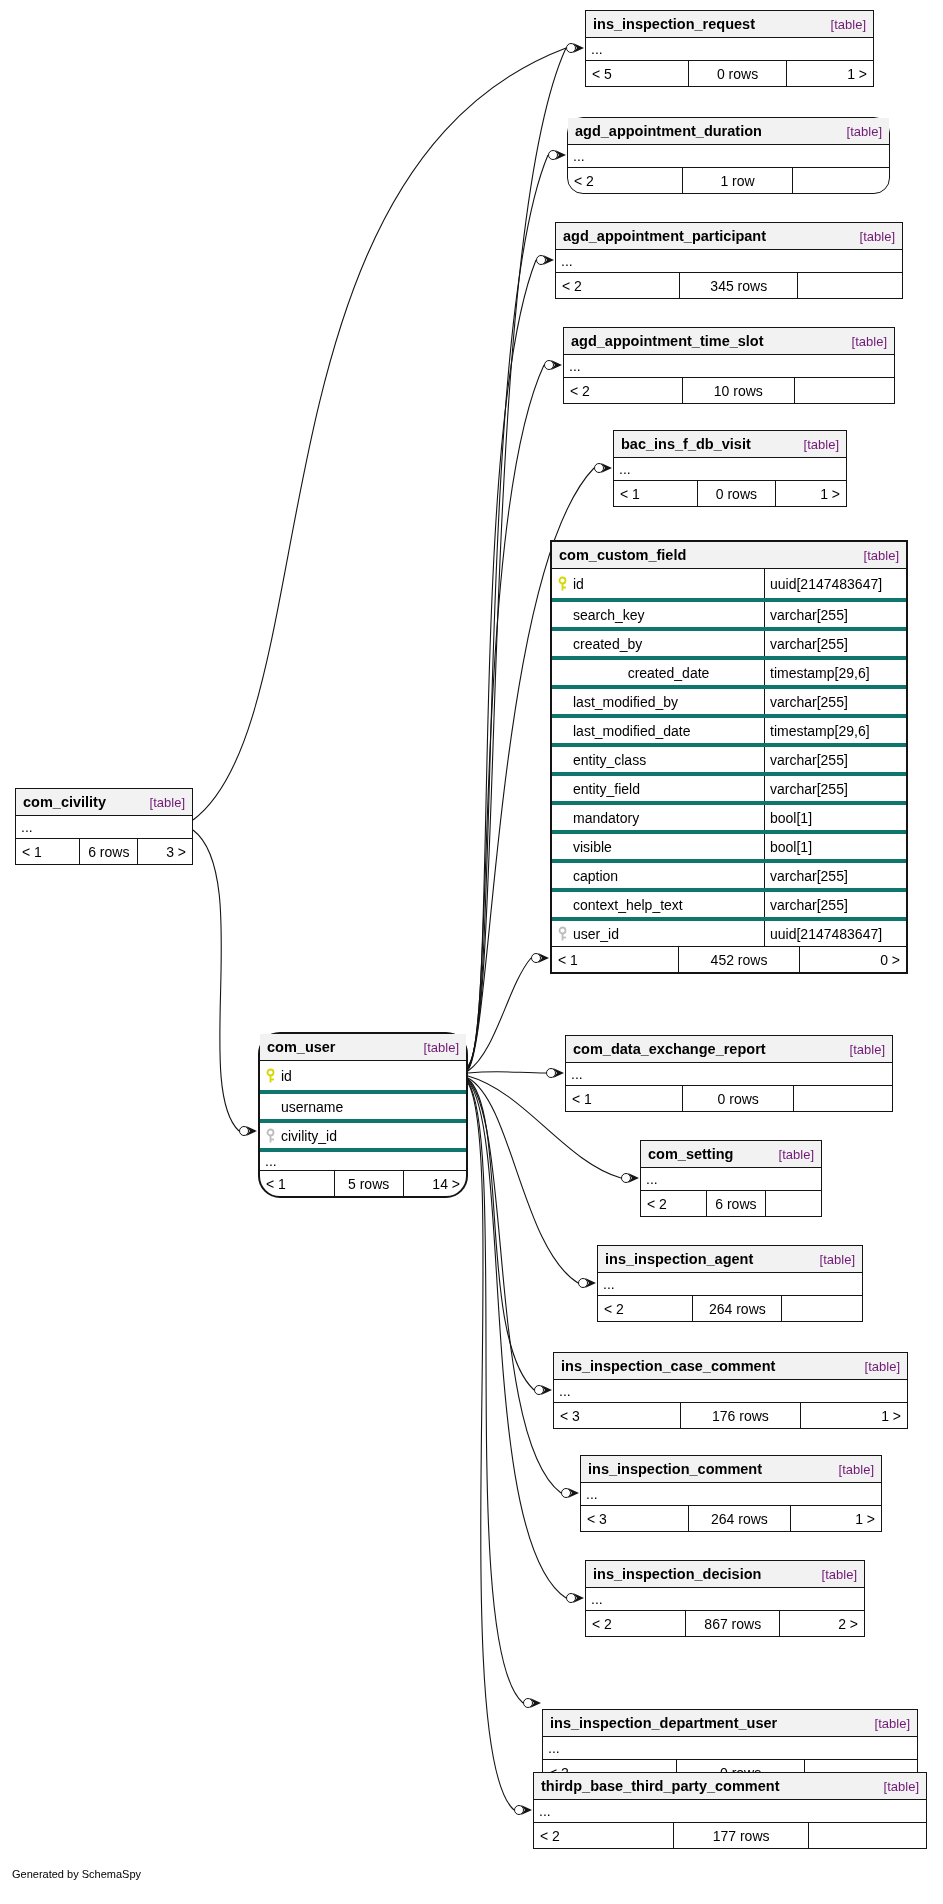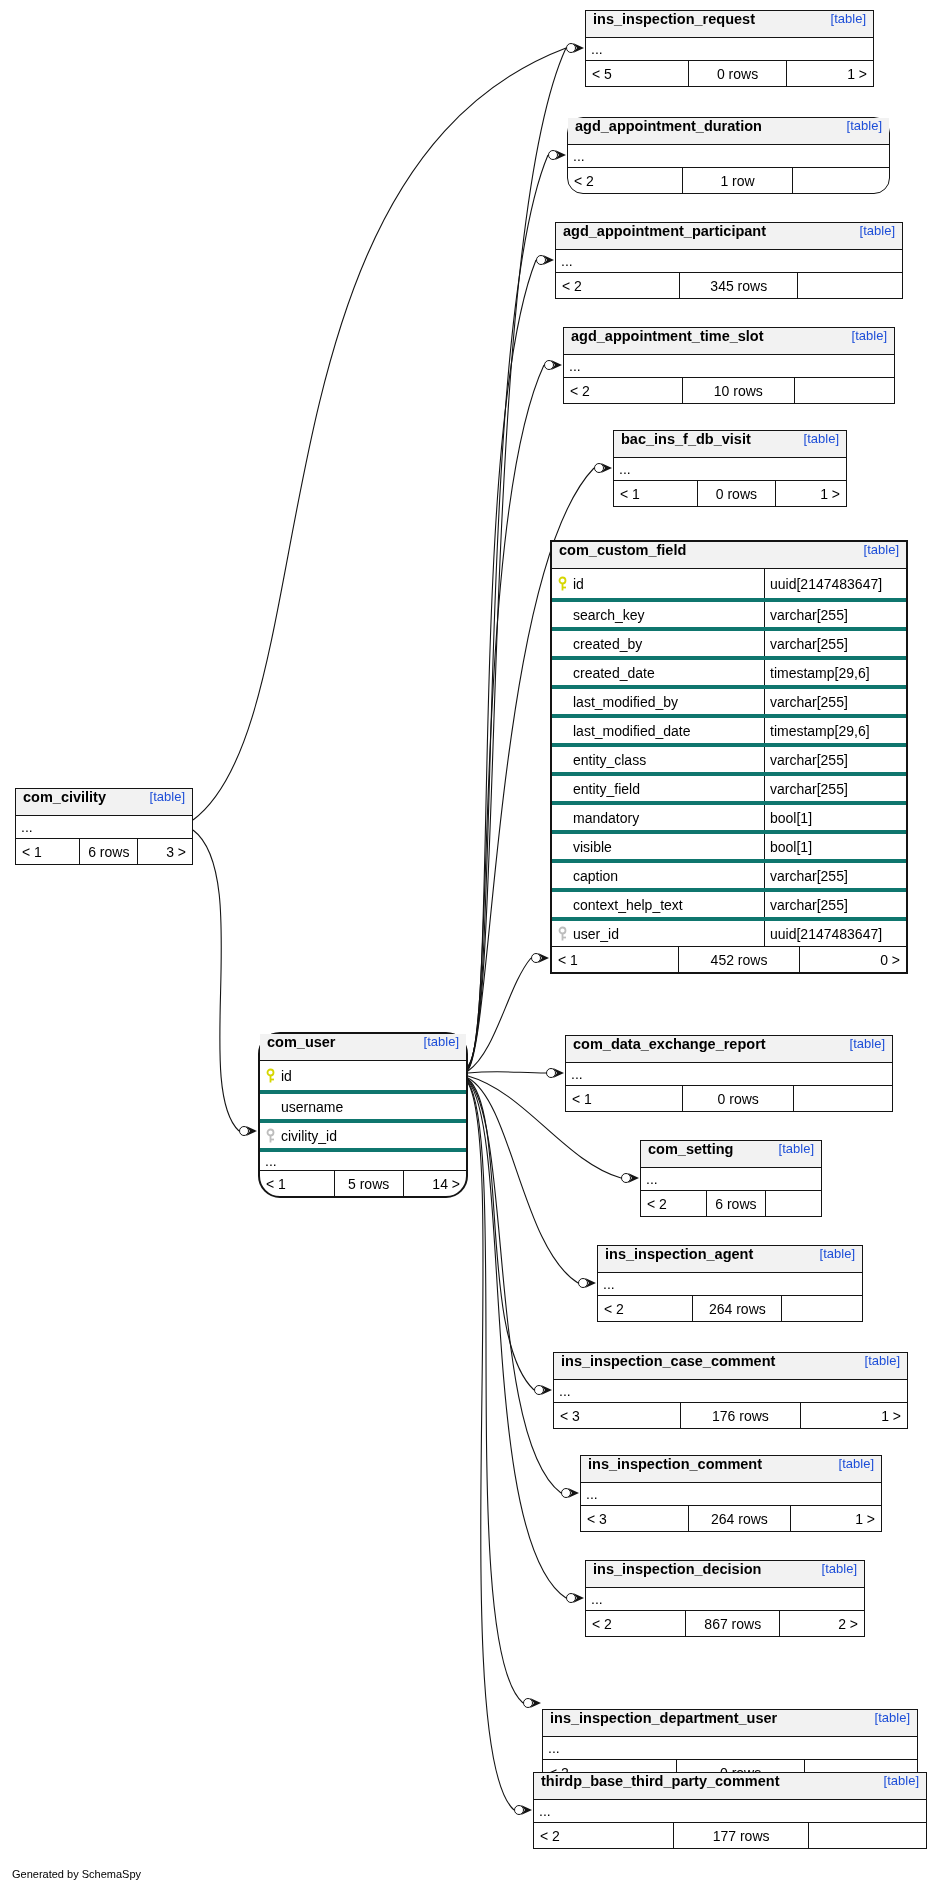--- a/index.html
+++ b/index.html
@@ -7,26 +7,26 @@
     position:relative;width:943px;height:1904px;background:#ffffff;overflow:hidden;
     font-family:"Liberation Sans","DejaVu Sans",sans-serif;color:#000;
   }
   #edges{position:absolute;left:0;top:0;pointer-events:none;}
   .tbl{
     position:absolute;background:#ffffff;border:1.5px solid #141414;
     box-sizing:border-box;font-size:14px;
   }
   .tbl.em{border-width:2.5px;}
   .hdr{
-    display:flex;align-items:flex-start;justify-content:space-between;
+    display:flex;align-items:center;justify-content:space-between;
     height:27px;background:#f2f2f2;border-bottom:1.4px solid #141414;
     padding:0 7px;box-sizing:border-box;
   }
   .tname{font-weight:bold;font-size:14.5px;white-space:nowrap;}
-  .badge{font-size:13px;color:#1d4ed8;white-space:nowrap;margin-left:12px;}
+  .badge{font-size:13px;color:#701a75;white-space:nowrap;margin-left:12px;}
   .row{
     display:flex;align-items:center;height:29px;box-sizing:border-box;
     border-top:4px solid #0f766e;
   }
   .rows .row:first-child{border-top:none;}
   .row.dots{height:22px;padding-left:5px;}
   .kslot{width:21px;flex:0 0 21px;display:flex;align-items:center;justify-content:center;}
   .cname{white-space:nowrap;}
   .ctype{
     flex:0 0 142px;align-self:stretch;display:flex;align-items:center;
@@ -239,21 +239,21 @@
           <span class="cname" style="flex: 1 1 0%;">search_key</span>
           <span class="ctype">varchar[255]</span>
         </div>
         <div class="row">
           <span class="kslot"></span>
           <span class="cname" style="flex: 1 1 0%;">created_by</span>
           <span class="ctype">varchar[255]</span>
         </div>
         <div class="row">
           <span class="kslot"></span>
-          <span class="cname" style="flex: 1 1 0%;">created_date</span>
+          <span class="cname" style="flex: 1 1 0%; text-align: center;">created_date</span>
           <span class="ctype">timestamp[29,6]</span>
         </div>
         <div class="row">
           <span class="kslot"></span>
           <span class="cname" style="flex: 1 1 0%;">last_modified_by</span>
           <span class="ctype">varchar[255]</span>
         </div>
         <div class="row">
           <span class="kslot"></span>
           <span class="cname" style="flex: 1 1 0%;">last_modified_date</span>

